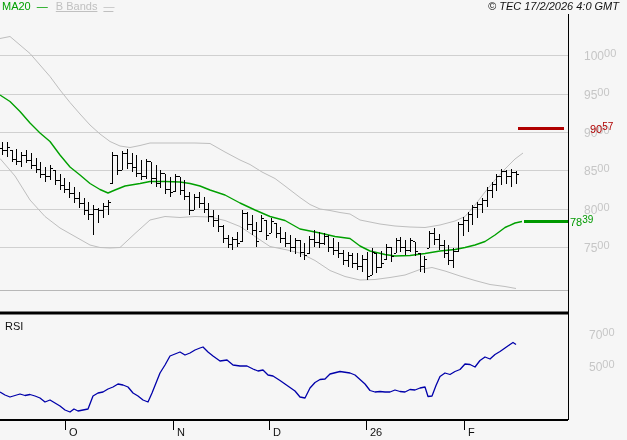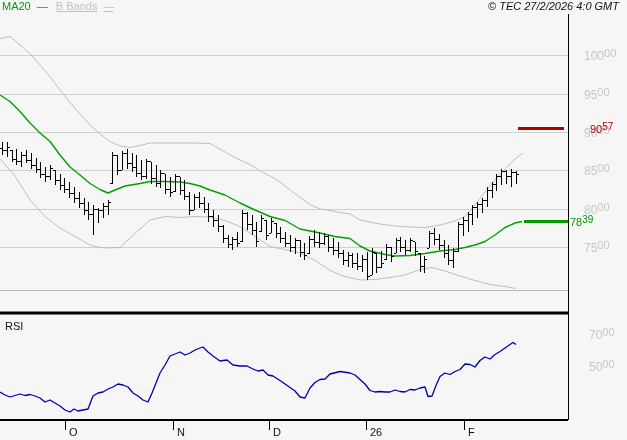--- a/index.html
+++ b/index.html
@@ -83,14 +83,14 @@
         <text x="370" y="436" fill="#111111" font-size="11" font-family="&quot;Liberation Sans&quot;, sans-serif">26</text>
         <line x1="464.5" y1="420" x2="464.5" y2="430" stroke="#000000" stroke-width="1" shape-rendering="crispEdges"></line>
         <text x="468" y="436" fill="#111111" font-size="11" font-family="&quot;Liberation Sans&quot;, sans-serif">F</text>
       </g>
       <line x1="568.5" y1="14" x2="568.5" y2="420" stroke="#000000" stroke-width="1.5" shape-rendering="crispEdges"></line>
     </svg>
   <div class="legend">
     <span class="ma20">MA20</span><span class="ma20 dash">—</span>
     <span class="bb">B Bands</span><span class="bb dash">—</span>
   </div>
-  <div class="copyright">© TEC 27/2/2026 4:0 GMT</div>
+  <div class="copyright">© TEC 17/2/2026 4:0 GMT</div>
 </div>
 
 </body></html>

